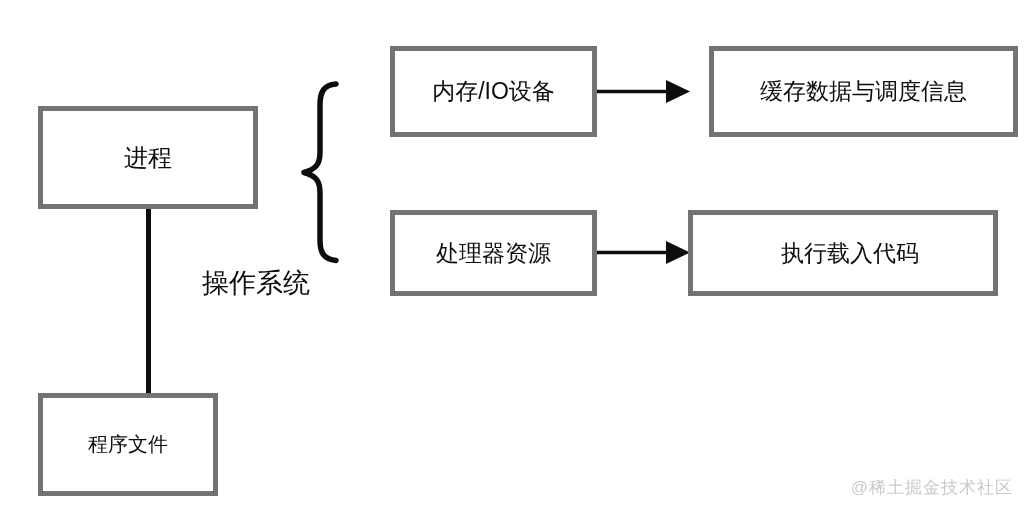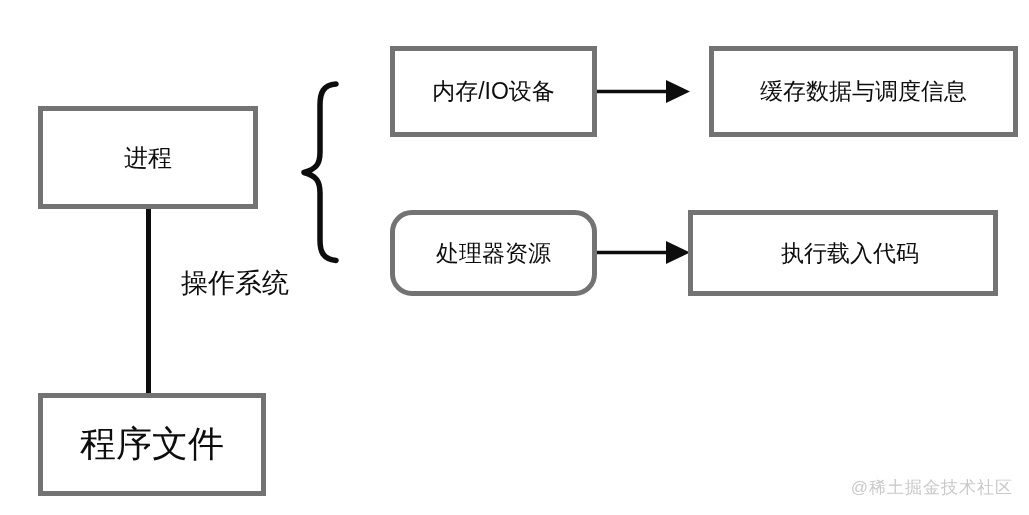--- a/index.html
+++ b/index.html
@@ -28,31 +28,31 @@
     box-sizing: border-box;
     border: 5px solid #737373;
     background: #ffffff;
     display: flex;
     align-items: center;
     justify-content: center;
     color: #0d0d0d;
     white-space: nowrap;
   }
   .box-process      { left: 38px;  top: 106px; width: 220px; height: 103px; font-size: 24px; }
-  .box-program-file { left: 38px;  top: 393px; width: 228px; height: 103px; font-size: 36px; }
+  .box-program-file { left: 38px;  top: 393px; width: 180px; height: 103px; font-size: 20px; }
   .box-memory-io    { left: 390px; top: 46px;  width: 207px; height: 91px;  font-size: 23px; }
   .box-cache-info   { left: 709px; top: 46px;  width: 309px; height: 91px;  font-size: 23px; }
-  .box-cpu-resource { left: 390px; top: 210px; width: 207px; height: 86px;  font-size: 23px; border-radius: 22px; }
+  .box-cpu-resource { left: 390px; top: 210px; width: 207px; height: 86px;  font-size: 23px; }
   .box-exec-code    { left: 688px; top: 210px; width: 310px; height: 86px;  font-size: 23px; padding-left: 14px; }
   .os-label {
     position: absolute;
     left: 160px;
     top: 265px;
     width: 150px;
-    text-align: center;
+    text-align: right;
     font-size: 27px;
     line-height: 36px;
     color: #0d0d0d;
   }
   .watermark {
     position: absolute;
     right: 16px;
     top: 476px;
     font-size: 17px;
     color: #c9c9c9;

